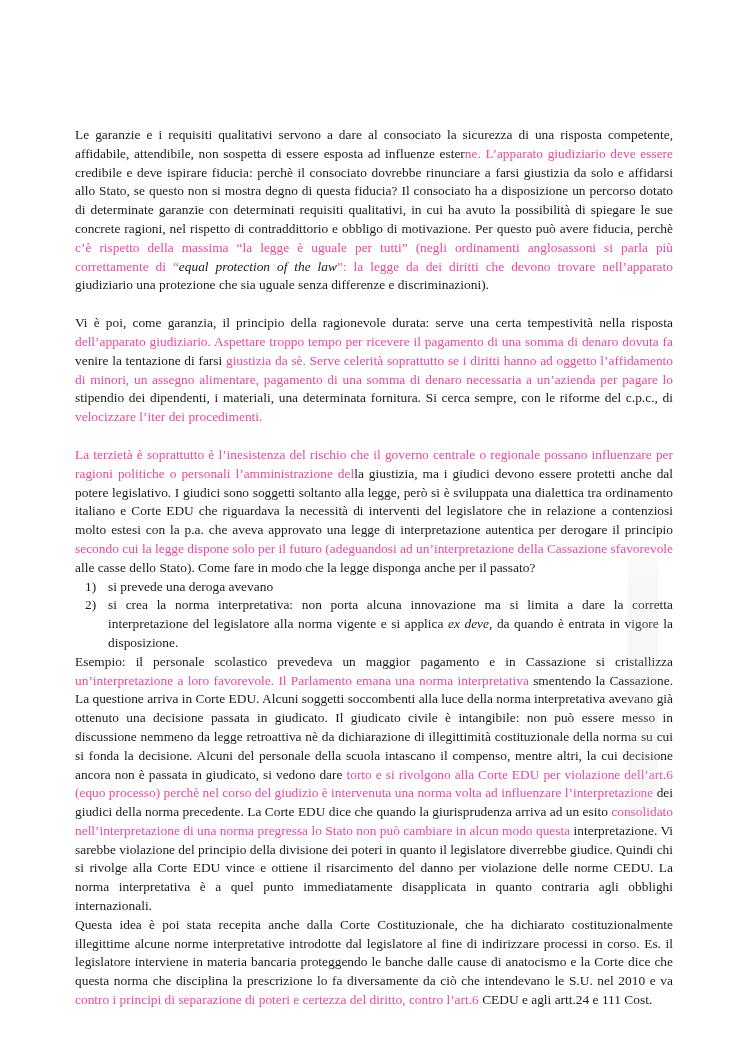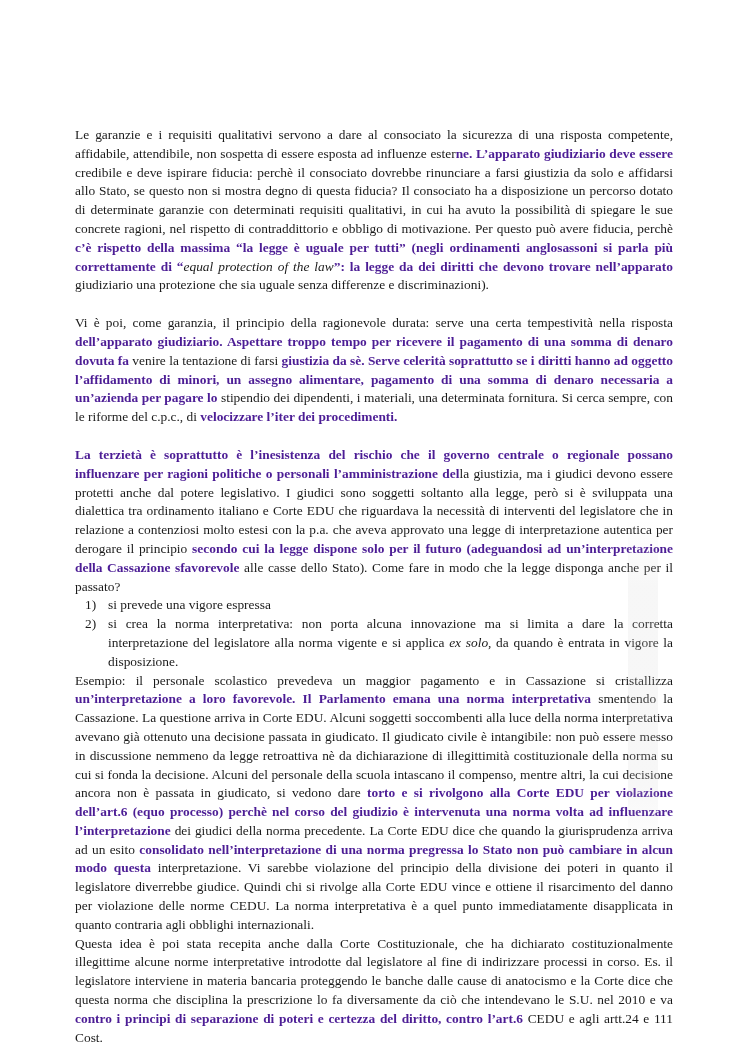--- a/index.html
+++ b/index.html
@@ -5,46 +5,46 @@
   html, body { margin: 0; padding: 0; background: #ffffff; }
   body { width: 744px; height: 1052px; position: relative; overflow: hidden; }
   .page {
     position: absolute; left: 75px; top: 126px; width: 598px;
     font-family: "Liberation Serif", "DejaVu Serif", serif;
     font-size: 13.4px; line-height: 18.8px; color: #1a1a1a;
     text-align: justify;
   }
   .para { margin: 0 0 19px 0; }
   .para.tight { margin-bottom: 0; }
-  b, .b { font-weight: bold; color: #4c1d95; }
+  b, .b { font-weight: normal; color: #ec4899; }
   i { }
   ol.list { margin: 0; padding: 0 0 0 0; list-style: none; }
   ol.list li { position: relative; padding-left: 33px; }
   ol.list li .num { position: absolute; left: 10px; top: 0; }
   .watermark {
     position: absolute; left: 628px; top: 520px; width: 30px; height: 330px;
     background: linear-gradient(to bottom, rgba(200,200,200,0) 0%, rgba(210,210,210,0.18) 20%, rgba(210,210,210,0.18) 80%, rgba(200,200,200,0) 100%);
     pointer-events: none;
   }
 </style>
 </head>
 <body>
 
 <div class="page">
   <p class="para"><span>Le garanzie e i requisiti qualitativi servono a dare al consociato la sicurezza di una risposta competente, affidabile, attendibile, non sospetta di essere esposta ad influenze ester</span><b>ne. L’apparato giudiziario deve essere</b><span> credibile e deve ispirare fiducia: perchè il consociato dovrebbe rinunciare a farsi giustizia da solo e affidarsi allo Stato, se questo non si mostra degno di questa fiducia? Il consociato ha a disposizione un percorso dotato di determinate garanzie con determinati requisiti qualitativi, in cui ha avuto la possibilità di spiegare le sue concrete ragioni, nel rispetto di contraddittorio e obbligo di motivazione. Per questo può avere fiducia, perchè </span><b>c’è rispetto della massima “la legge è uguale per tutti” (negli ordinamenti anglosassoni si parla più correttamente di “</b><i>equal protection of the law</i><b>”: la legge da dei diritti che devono trovare nell’apparato</b><span> giudiziario una protezione che sia uguale senza differenze e discriminazioni).</span></p>
   <p class="para"><span>Vi è poi, come garanzia, il principio della ragionevole durata: serve una certa tempestività nella risposta </span><b>dell’apparato giudiziario. Aspettare troppo tempo per ricevere il pagamento di una somma di denaro dovuta fa</b><span> venire la tentazione di farsi </span><b>giustizia da sè. Serve celerità soprattutto se i diritti hanno ad oggetto l’affidamento di minori, un assegno alimentare, pagamento di una somma di denaro necessaria a un’azienda per pagare lo</b><span> stipendio dei dipendenti, i materiali, una determinata fornitura. Si cerca sempre, con le riforme del c.p.c., di </span><b>velocizzare l’iter dei procedimenti.</b></p>
   <p class="para tight"><b>La terzietà è soprattutto è l’inesistenza del rischio che il governo centrale o regionale possano influenzare per ragioni politiche o personali l’amministrazione del</b><span>la giustizia, ma i giudici devono essere protetti anche dal potere legislativo. I giudici sono soggetti soltanto alla legge, però si è sviluppata una dialettica tra ordinamento italiano e Corte EDU che riguardava la necessità di interventi del legislatore che in relazione a contenziosi molto estesi con la p.a. che aveva approvato una legge di interpretazione autentica per derogare il principio </span><b>secondo cui la legge dispone solo per il futuro (adeguandosi ad un’interpretazione della Cassazione sfavorevole</b><span> alle casse dello Stato). Come fare in modo che la legge disponga anche per il passato?</span></p>
   <ol class="list">
     <li>
       <span class="num">1)</span>
-      <span><span>si prevede una vigore espressa</span></span>
+      <span><span>si prevede una deroga avevano</span></span>
     </li>
     <li>
       <span class="num">2)</span>
-      <span><span>si crea la norma interpretativa: non porta alcuna innovazione ma si limita a dare la corretta interpretazione del legislatore alla norma vigente e si applica </span><i>ex solo</i><span>, da quando è entrata in vigore la disposizione.</span></span>
+      <span><span>si crea la norma interpretativa: non porta alcuna innovazione ma si limita a dare la corretta interpretazione del legislatore alla norma vigente e si applica </span><i>ex deve</i><span>, da quando è entrata in vigore la disposizione.</span></span>
     </li>
   </ol>
   <p class="para tight"><span>Esempio: il personale scolastico prevedeva un maggior pagamento e in Cassazione si cristallizza </span><b>un’interpretazione a loro favorevole. Il Parlamento emana una norma interpretativa</b><span> smentendo la Cassazione. La questione arriva in Corte EDU. Alcuni soggetti soccombenti alla luce della norma interpretativa avevano già ottenuto una decisione passata in giudicato. Il giudicato civile è intangibile: non può essere messo in discussione nemmeno da legge retroattiva nè da dichiarazione di illegittimità costituzionale della norma su cui si fonda la decisione. Alcuni del personale della scuola intascano il compenso, mentre altri, la cui decisione ancora non è passata in giudicato, si vedono dare </span><b>torto e si rivolgono alla Corte EDU per violazione dell’art.6 (equo processo) perchè nel corso del giudizio è intervenuta una norma volta ad influenzare l’interpretazione</b><span> dei giudici della norma precedente. La Corte EDU dice che quando la giurisprudenza arriva ad un esito </span><b>consolidato nell’interpretazione di una norma pregressa lo Stato non può cambiare in alcun modo questa</b><span> interpretazione. Vi sarebbe violazione del principio della divisione dei poteri in quanto il legislatore diverrebbe giudice. Quindi chi si rivolge alla Corte EDU vince e ottiene il risarcimento del danno per violazione delle norme CEDU. La norma interpretativa è a quel punto immediatamente disapplicata in quanto contraria agli obblighi internazionali.</span></p>
   <p class="para"><span>Questa idea è poi stata recepita anche dalla Corte Costituzionale, che ha dichiarato costituzionalmente illegittime alcune norme interpretative introdotte dal legislatore al fine di indirizzare processi in corso. Es. il legislatore interviene in materia bancaria proteggendo le banche dalle cause di anatocismo e la Corte dice che questa norma che disciplina la prescrizione lo fa diversamente da ciò che intendevano le S.U. nel 2010 e va </span><b>contro i principi di separazione di poteri e certezza del diritto, contro l’art.6</b><span> CEDU e agli artt.24 e 111 Cost.</span></p>
 
 </div>
 
 <div class="watermark"></div>
 
 </body></html>

